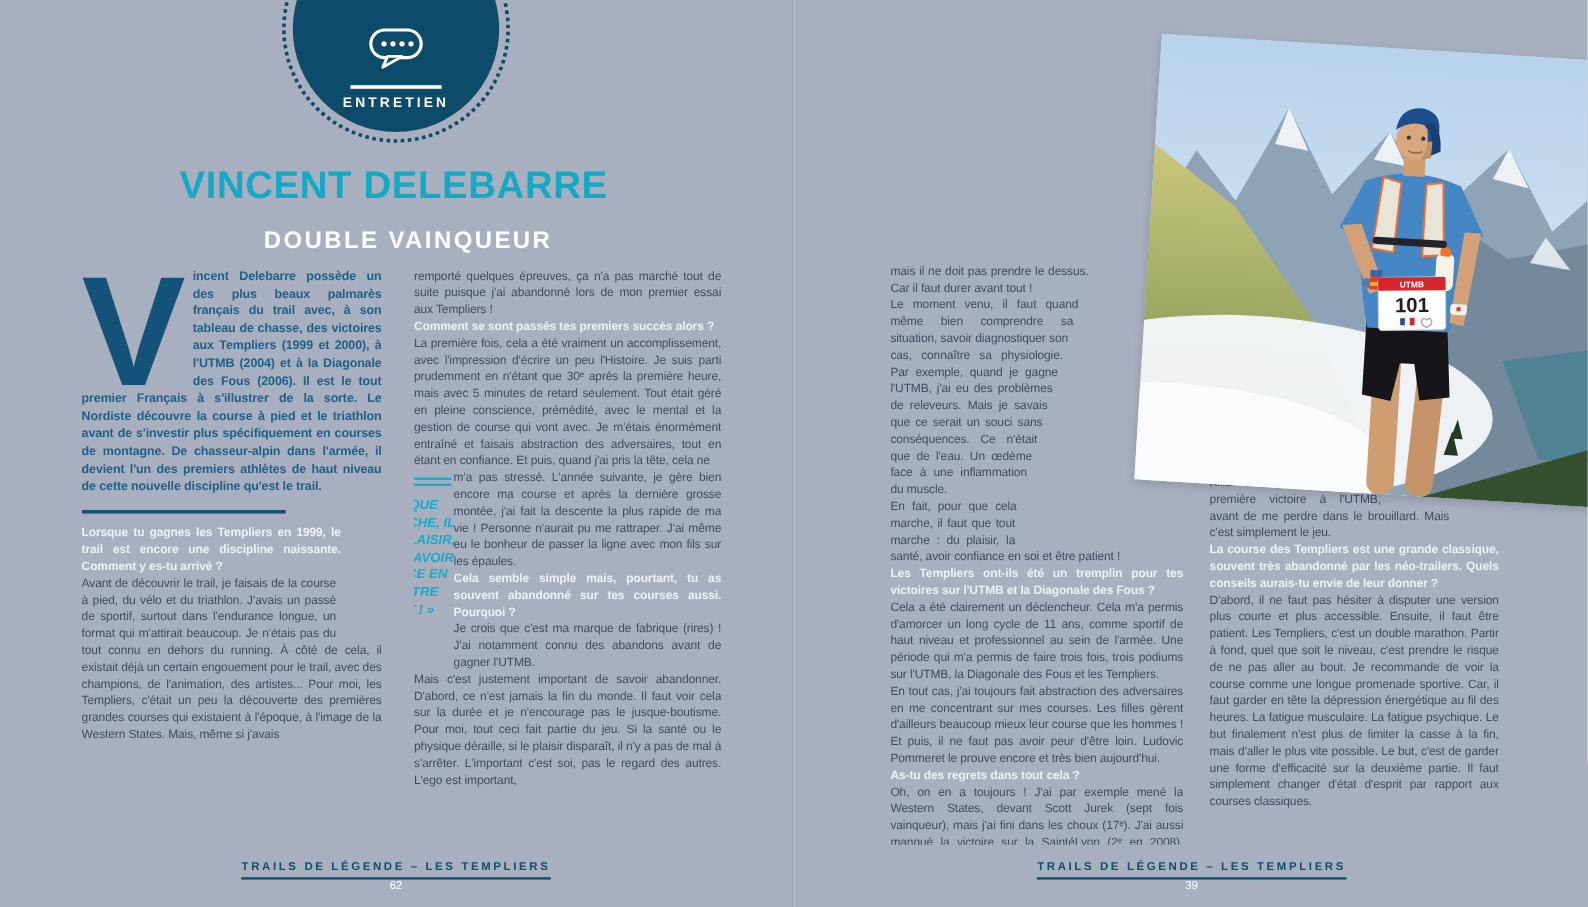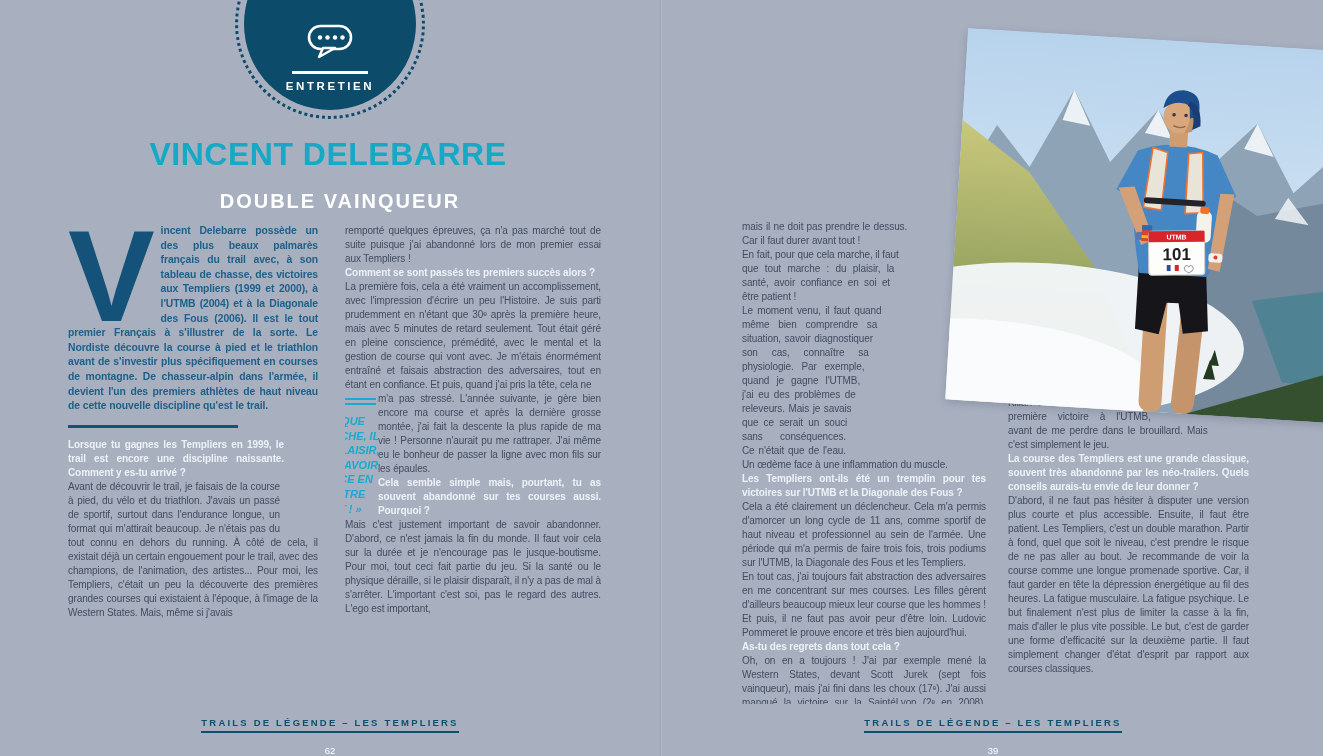--- a/index.html
+++ b/index.html
@@ -61,21 +61,21 @@
   .photo { position:absolute; left:968px; top:28px; width:462px; height:372px;
     transform:rotate(3.5deg); transform-origin:0 0; overflow:hidden; z-index:2;
     box-shadow:0 3px 8px rgba(20,30,50,.18); }
   .photo svg { display:block; }
 
   
   .footer { position:absolute; top:712px; width:524px; text-align:center; z-index:4; }
   #footer-left { left:68px; } #footer-right { left:731px; }
   .footer-title { display:inline-block; font-size:9.5px; font-weight:700; letter-spacing:2.2px;
     color:#0f4e6e; border-bottom:2.5px solid #0f4e6e; padding-bottom:3px; }
-  .page-num { color:#ffffff; font-size:9.5px; font-weight:400; margin-top:12px; }
+  .page-num { color:#ffffff; font-size:9.5px; font-weight:400; margin-top:0; }
 </style>
 </head>
 <body>
 
 <div id="spread">
 
   <div class="seam"></div>
 
   <div class="badge">
     <div class="badge-inner">
@@ -105,29 +105,30 @@
   </div>
 
   <div id="col2" class="col">
     <p>remporté quelques épreuves, ça n'a pas marché tout de suite puisque j'ai abandonné lors de mon premier essai aux Templiers !</p>
     <p class="q gap">Comment se sont passés tes premiers succès alors ?</p>
     <p>La première fois, cela a été vraiment un accomplissement, avec l'impression d'écrire un peu l'Histoire. Je suis parti prudemment en n'étant que 30ᵉ après la première heure, mais avec 5 minutes de retard seulement. Tout était géré en pleine conscience, prémédité, avec le mental et la gestion de course qui vont avec. Je m'étais énormément entraîné et faisais abstraction des adversaires, tout en étant en confiance. Et puis, quand j'ai pris la tête, cela ne</p>
     <div class="qzone">
       <div class="pull-quote">« POUR QUE CELA MARCHE, IL FAUT DU PLAISIR, LA SANTÉ, AVOIR CONFIANCE EN SOI ET ÊTRE PATIENT ! »</div>
       <p>m'a pas stressé. L'année suivante, je gère bien encore ma course et après la dernière grosse montée, j'ai fait la descente la plus rapide de ma vie ! Personne n'aurait pu me rattraper. J'ai même eu le bonheur de passer la ligne avec mon fils sur les épaules.</p>
       <p class="q gap">Cela semble simple mais, pourtant, tu as souvent abandonné sur tes courses aussi. Pourquoi ?</p>
+      <p>Je crois que c'est ma marque de fabrique (rires) ! J'ai notamment connu des abandons avant de gagner l'UTMB.</p>
     </div>
     <p>Mais c'est justement important de savoir abandonner. D'abord, ce n'est jamais la fin du monde. Il faut voir cela sur la durée et je n'encourage pas le jusque-boutisme. Pour moi, tout ceci fait partie du jeu. Si la santé ou le physique déraille, si le plaisir disparaît, il n'y a pas de mal à s'arrêter. L'important c'est soi, pas le regard des autres. L'ego est important,</p>
   </div>
 
   <div id="col3" class="col">
     <span class="sp3"></span>
     <p>mais il ne doit pas prendre le dessus. Car il faut durer avant tout !</p>
+    <p>Le moment venu, il faut quand même bien comprendre sa situation, savoir diagnostiquer son cas, connaître sa physiologie. Par exemple, quand je gagne l'UTMB, j'ai eu des problèmes de releveurs. Mais je savais que ce serait un souci sans conséquences. Ce n'était que de l'eau. Un œdème face à une inflammation du muscle.</p>
     <p>En fait, pour que cela marche, il faut que tout marche : du plaisir, la santé, avoir confiance en soi et être patient !</p>
-    <p>Le moment venu, il faut quand même bien comprendre sa situation, savoir diagnostiquer son cas, connaître sa physiologie. Par exemple, quand je gagne l'UTMB, j'ai eu des problèmes de releveurs. Mais je savais que ce serait un souci sans conséquences. Ce n'était que de l'eau. Un œdème face à une inflammation du muscle.</p>
     <p class="q gap">Les Templiers ont-ils été un tremplin pour tes victoires sur l'UTMB et la Diagonale des Fous ?</p>
     <p>Cela a été clairement un déclencheur. Cela m'a permis d'amorcer un long cycle de 11 ans, comme sportif de haut niveau et professionnel au sein de l'armée. Une période qui m'a permis de faire trois fois, trois podiums sur l'UTMB, la Diagonale des Fous et les Templiers.</p>
     <p>En tout cas, j'ai toujours fait abstraction des adversaires en me concentrant sur mes courses. Les filles gèrent d'ailleurs beaucoup mieux leur course que les hommes ! Et puis, il ne faut pas avoir peur d'être loin. Ludovic Pommeret le prouve encore et très bien aujourd'hui.</p>
     <p class="q gap">As-tu des regrets dans tout cela ?</p>
     <p>Oh, on en a toujours ! J'ai par exemple mené la Western States, devant Scott Jurek (sept fois vainqueur), mais j'ai fini dans les choux (17ᵉ). J'ai aussi manqué la victoire sur la SaintéLyon (2ᵉ en 2008). J'étais aussi 2ᵉ dans les talons de</p>
   </div>
 
   <div id="col4" class="col">
     <p><span class="sp4"></span><span>Kilian Jornet lors de sa première victoire à l'UTMB, avant de me perdre dans le brouillard. Mais c'est simplement le jeu.</span></p>
     <p class="q gap">La course des Templiers est une grande classique, souvent très abandonné par les néo-trailers. Quels conseils aurais-tu envie de leur donner ?</p>

